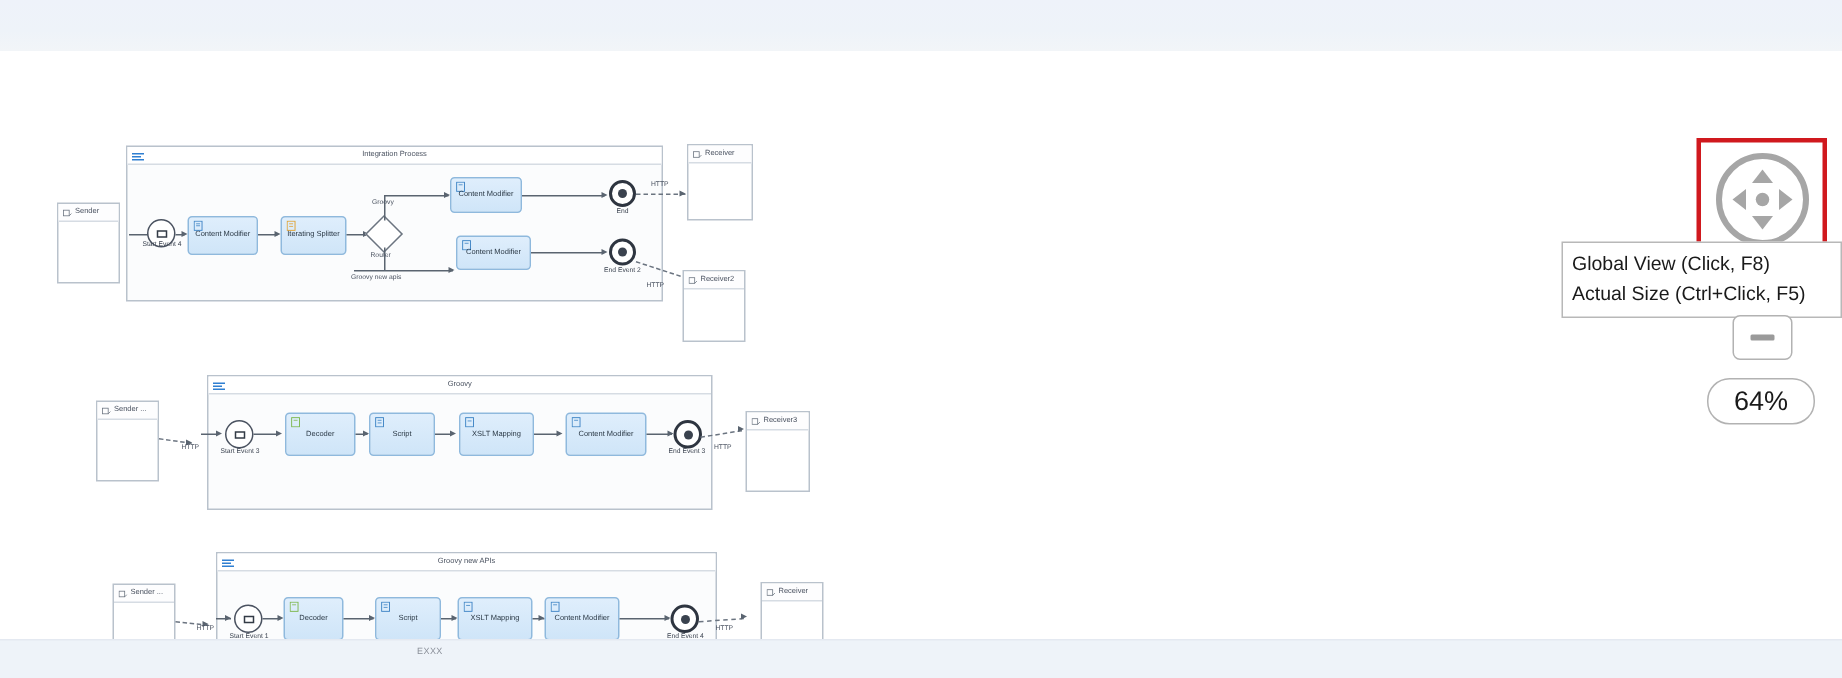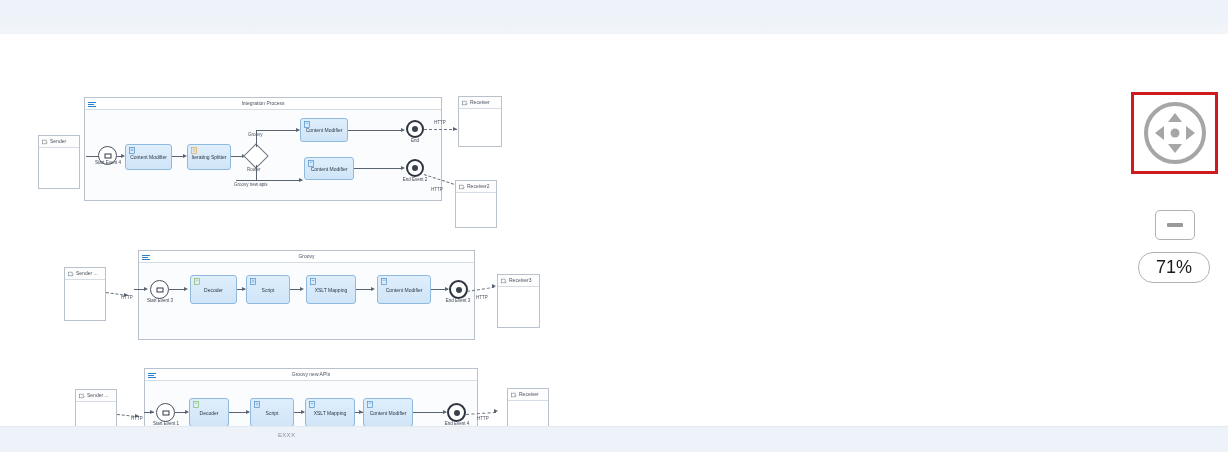--- a/index.html
+++ b/index.html
@@ -525,26 +525,30 @@
   <div class="nav-wrap">
     <div class="nav-pad">
       <div class="tri up"></div>
       <div class="tri down"></div>
       <div class="tri left"></div>
       <div class="tri right"></div>
       <div class="nav-dot"></div>
     </div>
   </div>
 
+  <div class="tooltip">
+    <div>Global View (Click, F8)</div>
+    <div>Actual Size (Ctrl+Click, F5)</div>
+  </div>
 
   <div class="zoom-out-btn">
     <div class="bar"></div>
   </div>
 
-  <div class="zoom-level">71%</div>
+  <div class="zoom-level">64%</div>
 
   <div class="scrollbar">
     <div class="thumb"></div>
   </div>
 
 </div>
 
 <div class="footer-band"></div>
 <div class="footer-text">EXXX</div>
 

